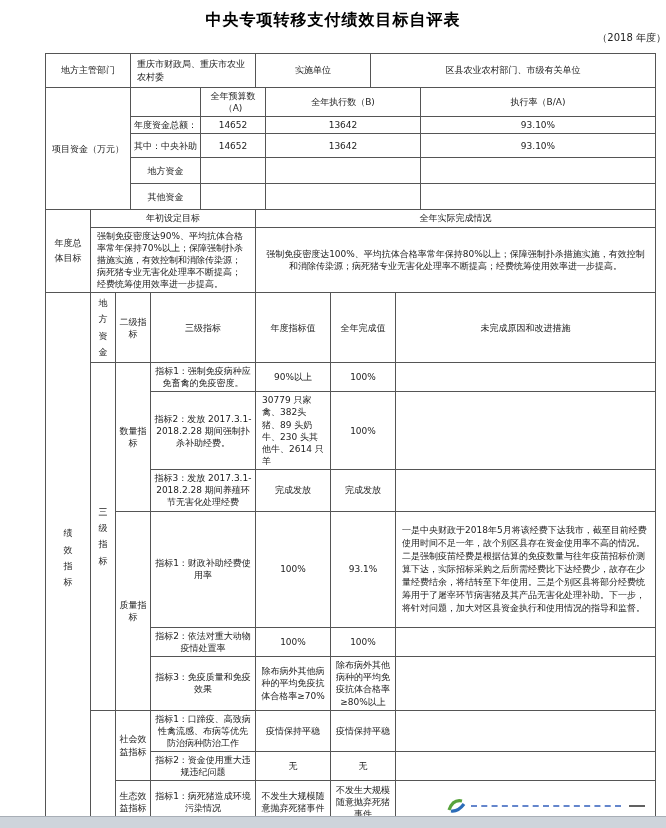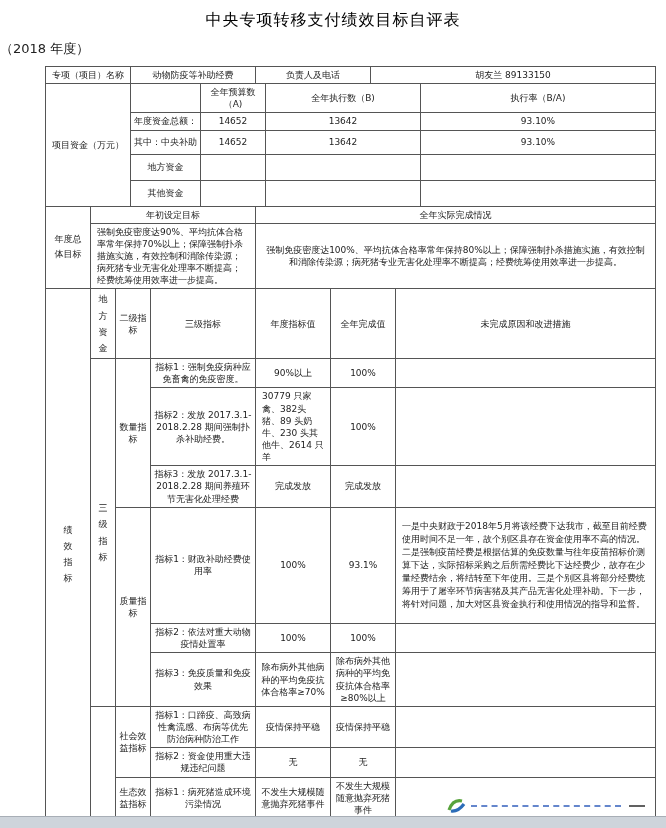--- a/index.html
+++ b/index.html
@@ -2,25 +2,25 @@
 <html><head>
 <meta charset="utf-8">
 <style>
   html,body{margin:0;padding:0;}
   body{
     width:666px;height:828px;position:relative;background:#ffffff;
     font-family:"DejaVu Sans","Liberation Sans",sans-serif;
     color:#1c1c1c;overflow:hidden;
   }
   .title{
-    text-align:center;font-size:16px;font-weight:normal;color:#000;
+    text-align:center;font-size:16px;font-weight:bold;color:#000;
     padding-top:10px;letter-spacing:1px;
   }
   .subtitle{
-    text-align:left;font-size:13px;color:#222;margin-top:9px;
+    text-align:right;font-size:10px;color:#222;
   }
   .sheet{margin:8px 0 0 45px;width:610px;}
   table{
     border-collapse:collapse;table-layout:fixed;width:610px;
     font-size:9px;line-height:1.35;color:#1c1c1c;
   }
   table + table{margin-top:-1px;}
   td{
     border:1px solid #555;text-align:center;vertical-align:middle;
     padding:2px 3px;word-break:break-all;overflow:hidden;
@@ -55,25 +55,25 @@
 <div class="sheet">
 
   <table>
     <colgroup>
         <col style="width:85px">
         <col style="width:125px">
         <col style="width:115px">
         <col style="width:285px">
       </colgroup>
     <tbody>
-        <tr style="height:14px">
-      <td>专项（项目）名称</td>
-      <td>动物防疫等补助经费</td>
-      <td>负责人及电话</td>
-      <td>胡友兰  89133150</td>
+    <tr style="height:34px">
+      <td>地方主管部门</td>
+      <td class="just">重庆市财政局、重庆市农业农村委</td>
+      <td>实施单位</td>
+      <td>区县农业农村部门、市级有关单位</td>
     </tr>
   </tbody>
     </table>
 
   <table>
     <colgroup>
         <col style="width:85px">
         <col style="width:70px">
         <col style="width:65px">
         <col style="width:155px">

